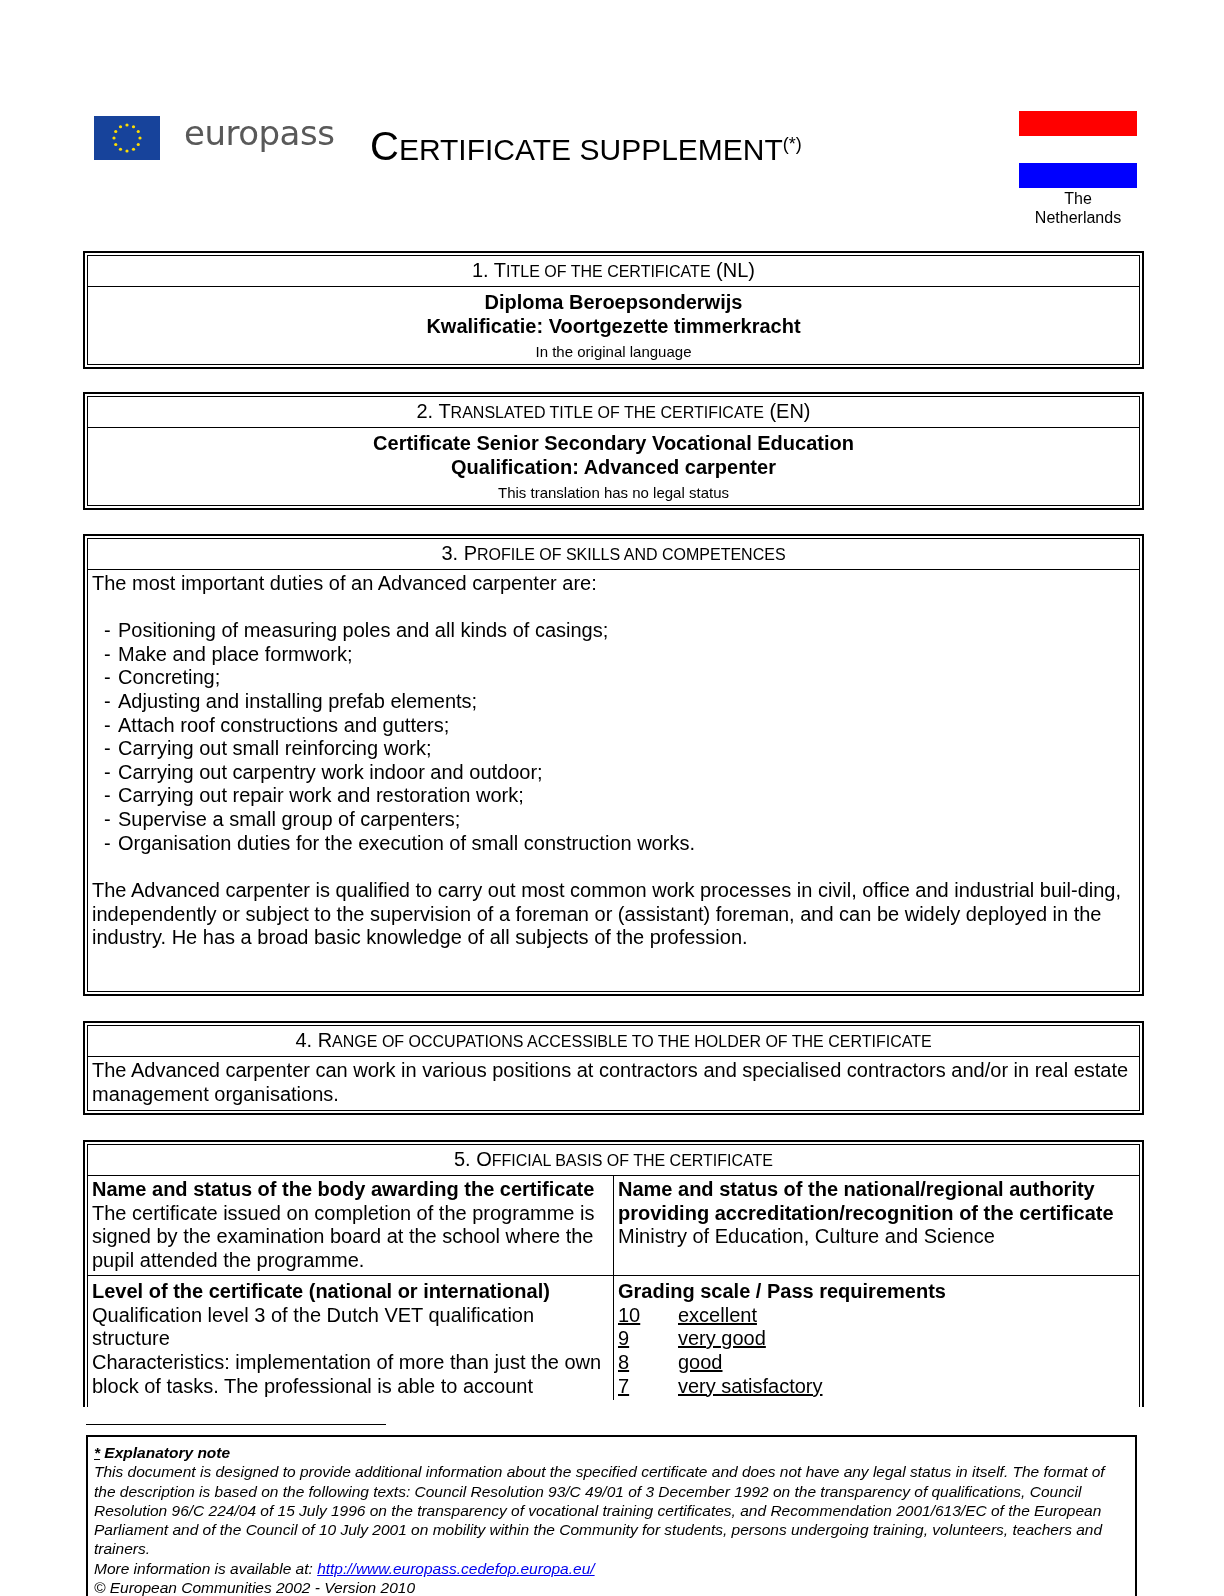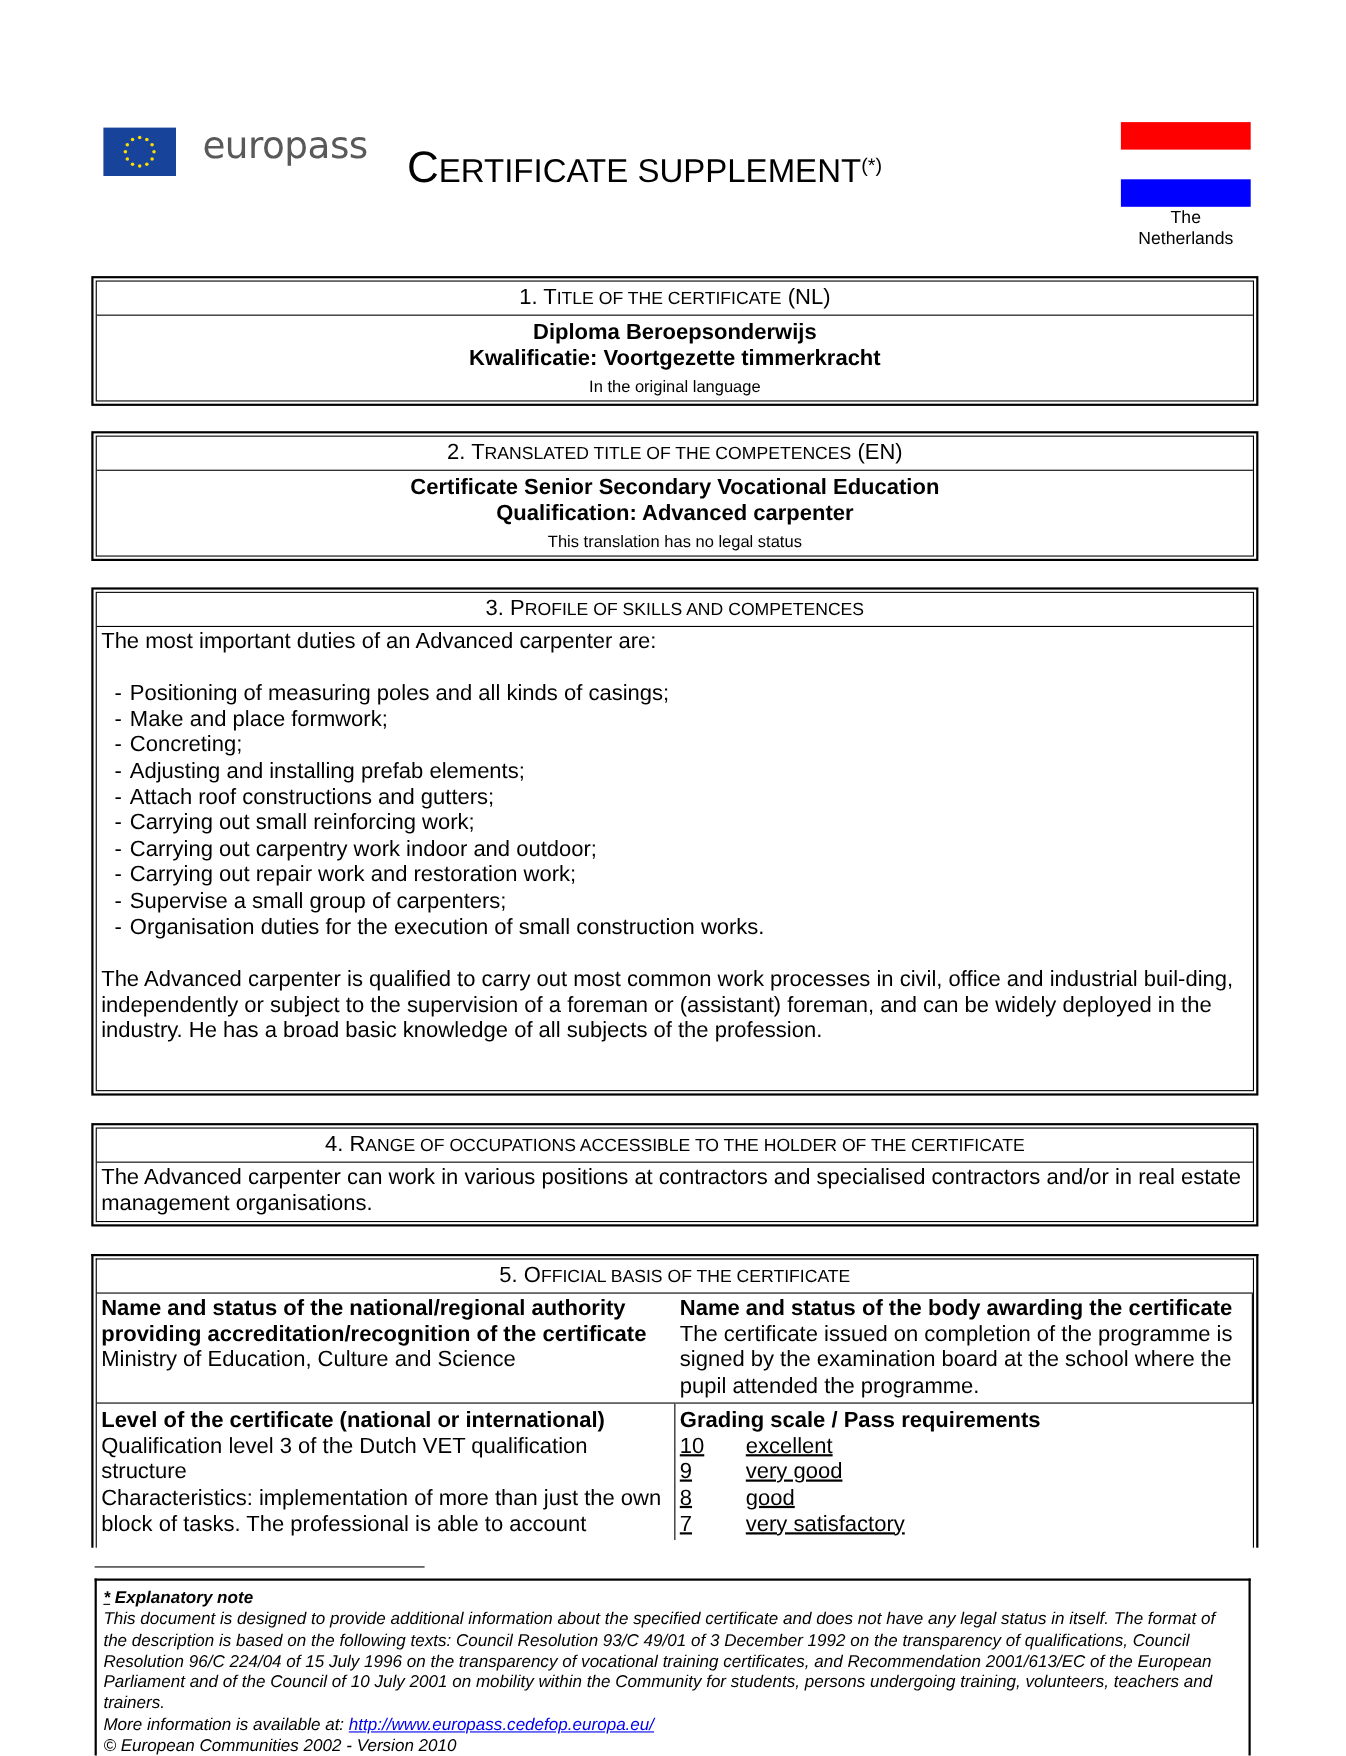--- a/index.html
+++ b/index.html
@@ -2,21 +2,21 @@
 <html><head>
 <meta charset="utf-8">
 <style>
   html, body { margin: 0; padding: 0; background: #ffffff; }
   body { width: 1224px; height: 1596px; position: relative; font-family: "Liberation Sans", sans-serif; color: #000; overflow: hidden; }
 
   .logo-flag { position: absolute; left: 94px; top: 116px; width: 66px; height: 44px; background: #17439b; }
   .logo-flag svg { display: block; }
   .logo-text { position: absolute; left: 184px; top: 113px; font-family: "DejaVu Sans", sans-serif; font-size: 34px; color: #595959; letter-spacing: -0.5px; }
 
-  .doc-title { position: absolute; left: 370px; top: 120px; font-family: "Liberation Sans", sans-serif; font-size: 40px; line-height: 64px; font-weight: normal; color: #000; }
+  .doc-title { position: absolute; left: 370px; top: 120px; font-family: "Liberation Sans", sans-serif; font-size: 40px; line-height: 52px; font-weight: normal; color: #000; }
   .doc-title .big { font-size: 40px; }
   .doc-title .sc { font-size: 30px; }
   .doc-title sup { font-size: 18px; vertical-align: top; position: relative; top: -2px; }
 
   .nl-flag-red { position: absolute; left: 1019px; top: 111px; width: 118px; height: 25px; background: #ff0000; }
   .nl-flag-blue { position: absolute; left: 1019px; top: 163px; width: 118px; height: 25px; background: #0000ff; }
   .nl-label { position: absolute; left: 1019px; top: 189px; width: 118px; text-align: center; font-size: 16px; line-height: 19px; }
 
   .box { position: absolute; left: 83px; width: 1061px; border: 2px solid #000; box-sizing: border-box; padding: 2px; }
   .box-inner { border: 1px solid #000; height: 100%; box-sizing: border-box; }
@@ -81,21 +81,21 @@
     <div class="center-bold">
       <div>Diploma Beroepsonderwijs</div>
       <div>Kwalificatie: Voortgezette timmerkracht</div>
     </div>
     <div class="center-small">In the original language</div>
   </div>
 </div>
 
 <div class="box" style="top:392px; height:118px;">
   <div class="box-inner">
-    <div class="box-head"><span>2. </span><span>T</span><span class="sc">RANSLATED TITLE OF THE COMPETENCES</span><span> (EN)</span></div>
+    <div class="box-head"><span>2. </span><span>T</span><span class="sc">RANSLATED TITLE OF THE CERTIFICATE</span><span> (EN)</span></div>
     <div class="center-bold">
       <div>Certificate Senior Secondary Vocational Education</div>
       <div>Qualification: Advanced carpenter</div>
     </div>
     <div class="center-small">This translation has no legal status</div>
   </div>
 </div>
 
 <div class="box" style="top:534px; height:462px;">
   <div class="box-inner">
@@ -125,27 +125,27 @@
   <div class="box-inner">
     <div class="box-head"><span>4. </span><span>R</span><span class="sc">ANGE OF OCCUPATIONS ACCESSIBLE TO THE HOLDER OF THE CERTIFICATE</span></div>
     <div class="body-text">The Advanced carpenter can work in various positions at contractors and specialised contractors and/or in real estate management organisations.</div>
   </div>
 </div>
 
 <div class="box" style="top:1140px; height:267px; border-bottom:none; padding-bottom:0;">
   <div class="box-inner" style="border-bottom:none;">
     <div class="box-head"><span>5. </span><span>O</span><span class="sc">FFICIAL BASIS OF THE CERTIFICATE</span></div>
     <div class="grid5">
+      <div class="cell left row1">
+        <div class="bh">Name and status of the body awarding the certificate</div>
+        <div>The certificate issued on completion of the programme is signed by the examination board at the school where the pupil attended the programme.</div>
+      </div>
       <div class="cell row1">
         <div class="bh">Name and status of the national/regional authority providing accreditation/recognition of the certificate</div>
         <div>Ministry of Education, Culture and Science</div>
-      </div>
-      <div class="cell left row1">
-        <div class="bh">Name and status of the body awarding the certificate</div>
-        <div>The certificate issued on completion of the programme is signed by the examination board at the school where the pupil attended the programme.</div>
       </div>
       <div class="cell left" style="padding-top:4px;">
         <div class="bh">Level of the certificate (national or international)</div>
         <div style="padding-right:60px;">Qualification level 3 of the Dutch VET qualification structure</div>
         <div>Characteristics: implementation of more than just the own block of tasks. The professional is able to account</div>
       </div>
       <div class="cell" style="padding-top:4px;">
         <div class="bh">Grading scale / Pass requirements</div>
         <div id="grades">
             <div class="grade-row">

